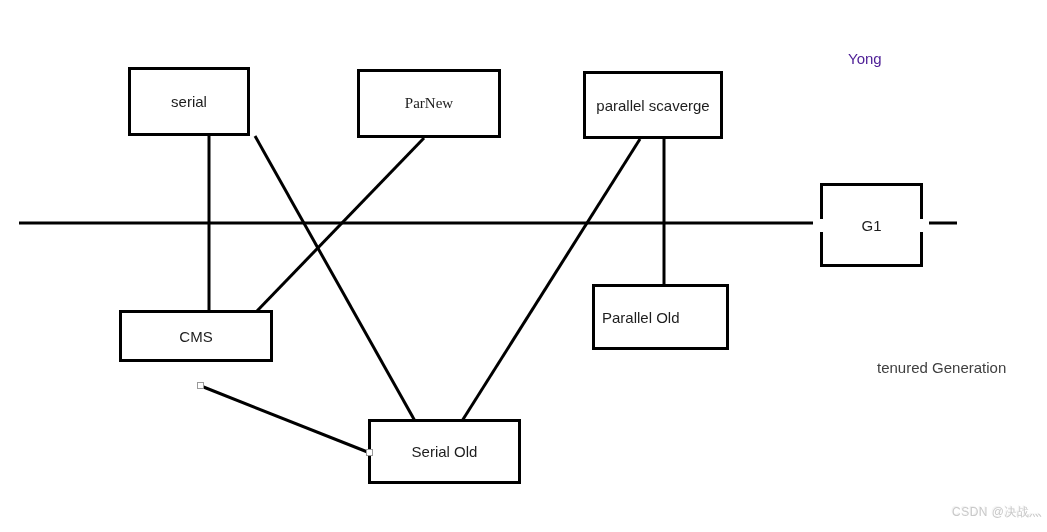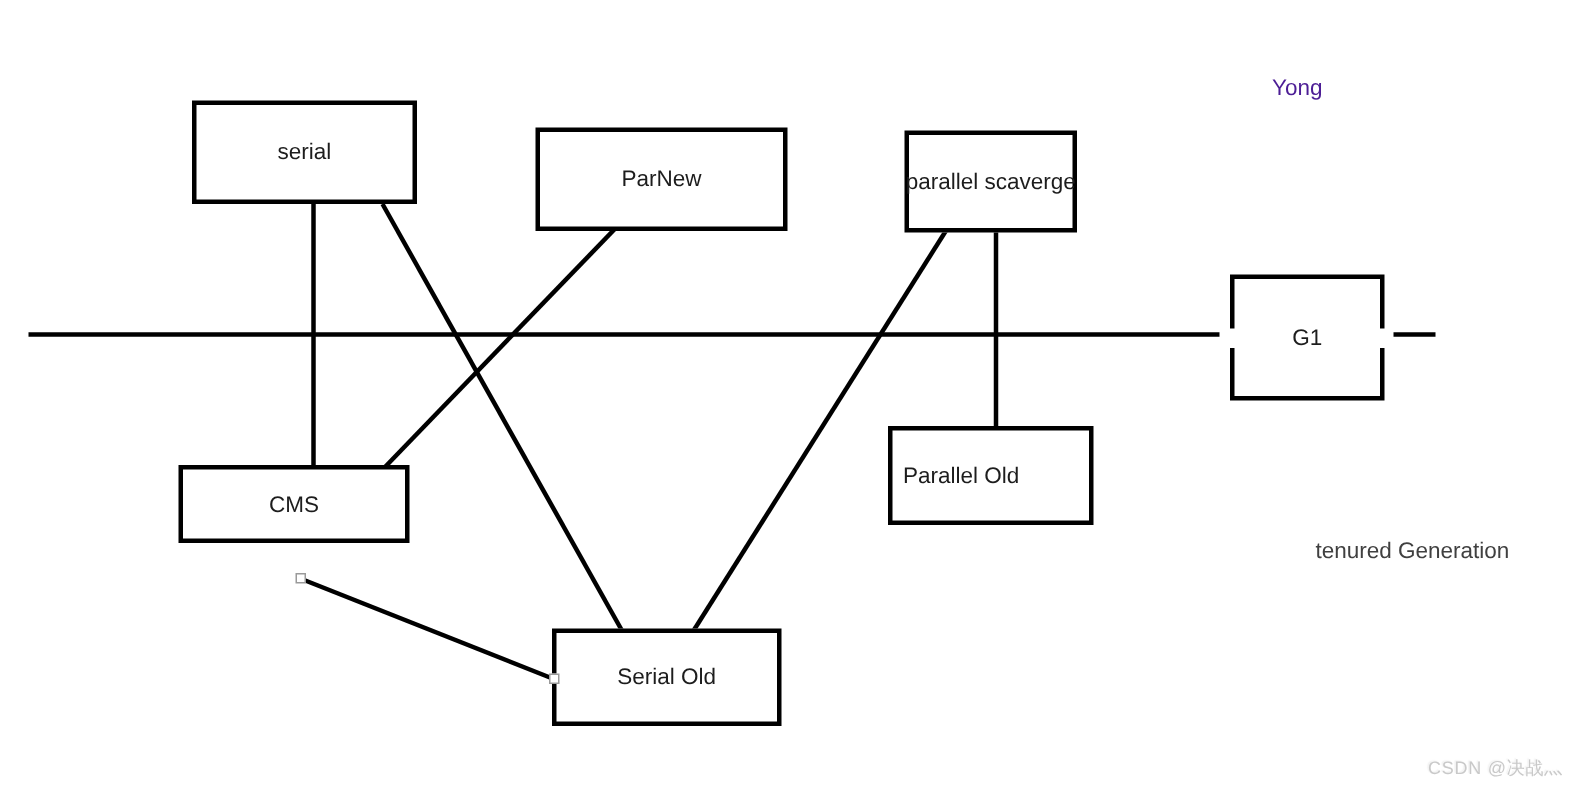--- a/index.html
+++ b/index.html
@@ -78,27 +78,27 @@
   <svg id="edges-svg" width="1047" height="532" viewBox="0 0 1047 532">
       <line x1="19" y1="223" x2="957" y2="223" stroke="#000000" stroke-width="3"></line>
       <line x1="209" y1="135" x2="209" y2="312" stroke="#000000" stroke-width="3"></line>
       <line x1="255" y1="136" x2="415" y2="421" stroke="#000000" stroke-width="3"></line>
       <line x1="424" y1="138" x2="257" y2="311" stroke="#000000" stroke-width="3"></line>
       <line x1="640" y1="139" x2="462" y2="421" stroke="#000000" stroke-width="3"></line>
       <line x1="664" y1="139" x2="664" y2="285" stroke="#000000" stroke-width="3"></line>
       <line x1="201" y1="386" x2="370" y2="453" stroke="#000000" stroke-width="3"></line>
     </svg>
   <div id="watermark" style="color: rgb(201, 201, 201);">CSDN @决战灬</div>
-<div class="node" style="left: 128px; top: 67px; width: 150px; height: 69px;">
+<div class="node" style="left: 128px; top: 67px; width: 122px; height: 69px;">
       <span class="node-label">serial</span>
     </div>
-    <div class="node" style="left: 357px; top: 85px; width: 168px; height: 69px;">
+    <div class="node" style="left: 357px; top: 69px; width: 144px; height: 69px; font-family: Liberation Serif, serif;">
       <span class="node-label">ParNew</span>
     </div>
-    <div class="node" style="left: 583px; top: 87px; width: 115px; height: 68px; margin-left: 20px;">
+    <div class="node" style="left: 583px; top: 71px; width: 140px; height: 68px;">
       <span class="node-label">parallel scaverge</span>
     </div>
     <div class="node" style="left: 820px; top: 183px; width: 103px; height: 84px;">
       <span class="node-label">G1</span>
     </div>
     <div class="node" style="left: 119px; top: 310px; width: 154px; height: 52px;">
       <span class="node-label">CMS</span>
     </div>
     <div class="node align-left" style="left: 592px; top: 284px; width: 137px; height: 66px;">
       <span class="node-label">Parallel Old</span>

